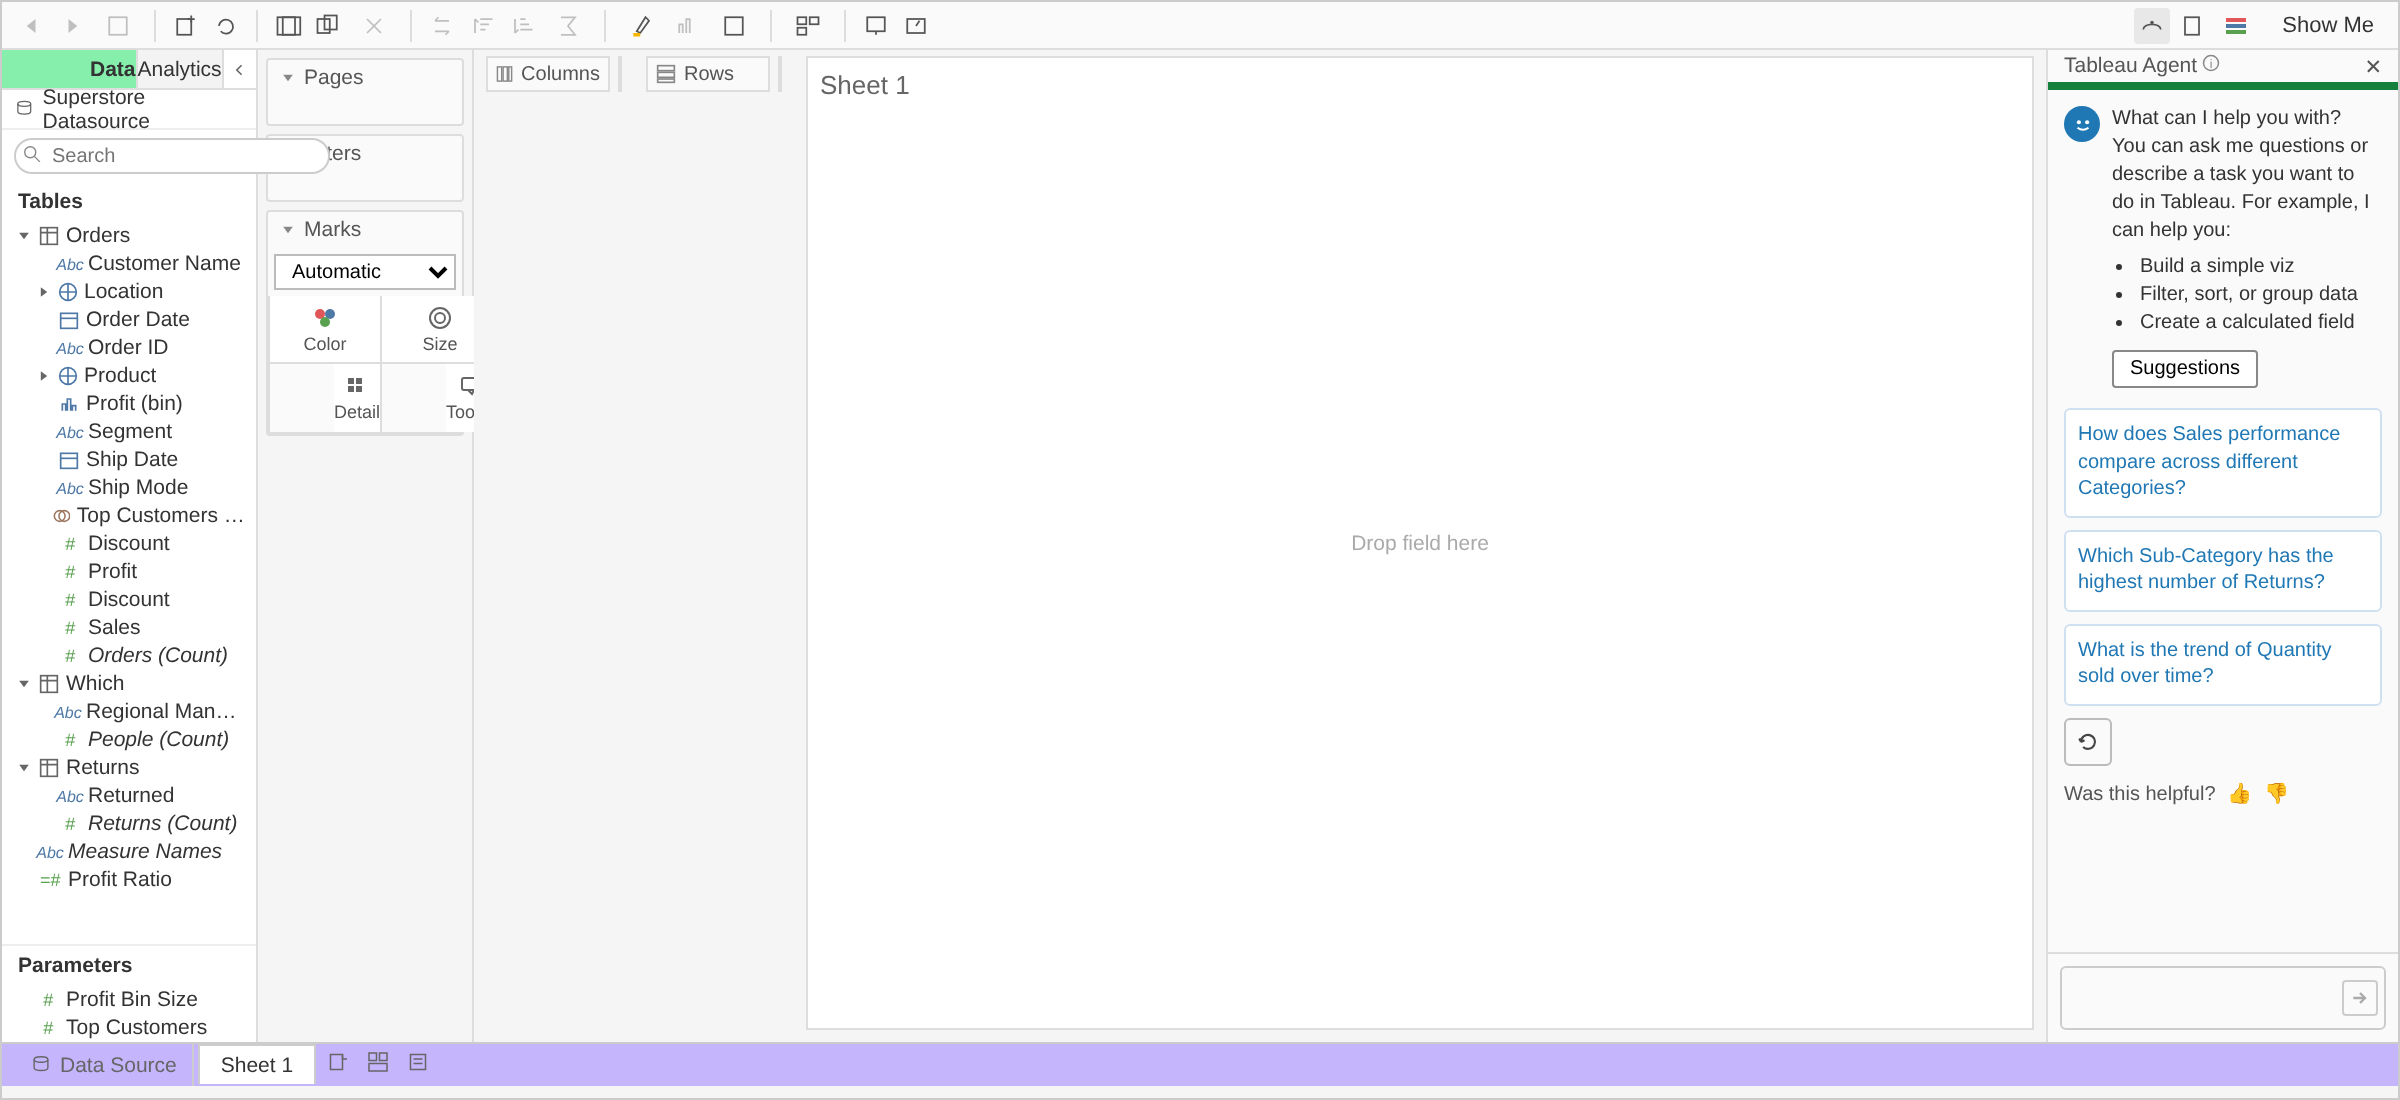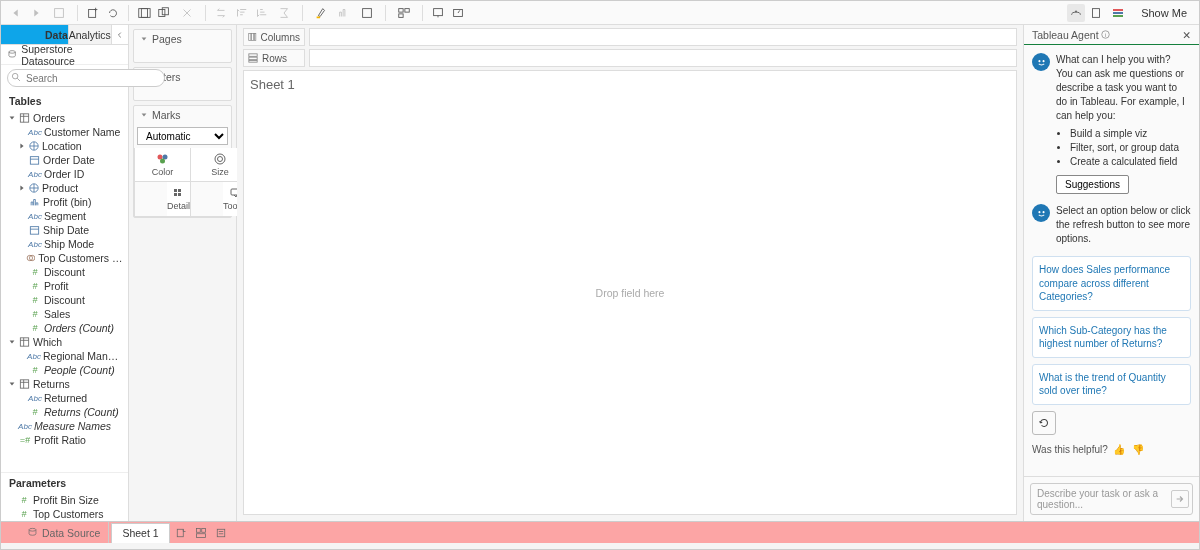--- a/index.html
+++ b/index.html
@@ -13,21 +13,21 @@
   .spacer{flex:1;}
   .showme{display:flex;align-items:center;gap:18px;padding:0 6px;cursor:pointer;}
   .showme-icon{display:flex;flex-direction:column;gap:1px;}
   .showme-icon span{width:10px;height:2px;}
   
   .main{display:flex;height:496px;}
   
   .data-panel{width:128px;background:#fff;border-right:1px solid #ddd;display:flex;flex-direction:column;}
   .dp-tabs{display:flex;height:20px;border-bottom:1px solid #ddd;}
   .dp-tab{flex:1;display:flex;align-items:center;justify-content:center;border-right:1px solid #ddd;font-size:10.5px;cursor:pointer;}
-  .dp-tab.active{background:#0ea5e9;font-weight:600;padding-left:44px;}
+  .dp-tab.active{background:#86efac;font-weight:600;padding-left:44px;}
   .dp-tab.inactive{background:#f3f3f3;}
   .dp-tabs .chev{width:18px;display:flex;align-items:center;justify-content:center;border-bottom:none;}
   .dp-source{height:20px;display:flex;align-items:center;gap:4px;padding:0 6px;border-bottom:1px solid #eee;font-size:10.5px;}
   .dp-search{display:flex;gap:4px;padding:4px 6px;align-items:center;}
   .dp-search input{flex:1;height:18px;border:1px solid #ccc;border-radius:9px;padding:0 6px 0 18px;font-size:10px;}
   .search-wrap{position:relative;flex:1;}
   .search-wrap svg{position:absolute;left:4px;top:3px;width:11px;height:11px;color:#888;}
   .filter-btn,.dd-btn{height:18px;width:18px;border:1px solid #ccc;border-radius:2px;display:flex;align-items:center;justify-content:center;cursor:pointer;}
   .tables-lbl{padding:4px 8px;font-weight:600;font-size:10.5px;}
   .tree{flex:1;overflow-y:auto;padding-bottom:4px;}
@@ -46,45 +46,45 @@
   .card-hdr{display:flex;align-items:center;gap:4px;padding:3px 6px;font-size:10.5px;color:#555;}
   .card-body{padding:3px;}
   .marks-select{width:100%;height:18px;border:1px solid #bbb;font-size:10px;padding:0 4px;background:#fff;}
   .marks-grid{display:grid;grid-template-columns:repeat(3,1fr);gap:0;border:1px solid #ddd;border-top:none;}
   .mark-cell{height:34px;border-right:1px solid #ddd;border-bottom:1px solid #ddd;display:flex;flex-direction:column;align-items:center;justify-content:center;gap:2px;cursor:pointer;background:#fff;}
   .mark-cell:nth-child(3n){border-right:none;}
   .mark-cell:nth-child(n+4){border-bottom:none;margin-left:32px;}
   .mark-cell .lbl{font-size:9px;color:#555;}
   .mark-ico{width:14px;height:12px;display:flex;align-items:center;justify-content:center;}
   
-  .worksheet{flex:1;background:#f5f5f5;display:flex;flex-direction:column;}
+  .worksheet{flex:1;background:#f5f5f5;display:flex;flex-direction:row;}
   .shelf-row{display:flex;height:18px;margin:3px 6px 0 6px;gap:4px;}
   .shelf-label{width:62px;background:#fafafa;border:1px solid #ddd;display:flex;align-items:center;gap:4px;padding:0 4px;font-size:10px;color:#555;}
   .shelf-drop{flex:1;background:#fff;border:1px solid #ddd;}
   .sheet-area{flex:1;background:#fff;border:1px solid #ddd;margin:3px 6px 6px 6px;position:relative;}
   .sheet-title{position:absolute;top:6px;left:6px;font-size:13px;color:#666;}
   .drop-hint{position:absolute;top:50%;left:50%;transform:translate(-50%,-50%);color:#aaa;font-size:10.5px;}
   
   .agent{width:176px;background:#fafafa;border-left:1px solid #ddd;display:flex;flex-direction:column;}
-  .agent-hdr{height:20px;display:flex;align-items:center;padding:0 8px;border-bottom:1px solid #15803d;font-size:10.5px;color:#555;justify-content:space-between;}
+  .agent-hdr{height:20px;display:flex;align-items:center;padding:0 8px;border-bottom:4px solid #15803d;font-size:10.5px;color:#555;justify-content:space-between;}
   .agent-body{flex:1;padding:8px;overflow-y:auto;font-size:10px;line-height:1.4;}
   .msg{display:flex;gap:6px;margin-bottom:10px;}
   .msg .avatar{width:18px;height:18px;border-radius:50%;background:#1f77b4;flex-shrink:0;display:flex;align-items:center;justify-content:center;}
   .msg .avatar svg{width:11px;height:11px;fill:#fff;}
   .msg .text{flex:1;color:#333;}
   .msg ul{margin:4px 0 6px 14px;}
   .sugg-btn{border:1px solid #888;background:#fff;padding:3px 8px;font-size:10px;border-radius:2px;cursor:pointer;}
   .q-card{border:1px solid #cfe0f0;background:#fff;border-radius:3px;padding:6px;margin-bottom:6px;color:#1f77b4;cursor:pointer;font-size:10px;line-height:1.35;}
   .refresh-btn{width:24px;height:24px;border:1px solid #bbb;border-radius:3px;display:flex;align-items:center;justify-content:center;cursor:pointer;margin-bottom:8px;}
   .helpful{display:flex;align-items:center;gap:6px;font-size:10px;color:#555;}
   .agent-input{border-top:1px solid #ddd;padding:6px;}
   .agent-input .box{border:1px solid #ccc;border-radius:3px;padding:4px 22px 4px 6px;font-size:10px;color:#999;height:32px;position:relative;}
   .agent-input .send{position:absolute;right:3px;top:6px;width:18px;height:18px;border:1px solid #ccc;border-radius:2px;display:flex;align-items:center;justify-content:center;}
   
-  .bottom{height:22px;background:#fca5a5;border-top:1px solid #ccc;display:flex;align-items:center;padding:0 18px;gap:2px;font-size:10.5px;}
+  .bottom{height:22px;background:#c4b5fd;border-top:1px solid #ccc;display:flex;align-items:flex-start;padding:0 6px;gap:2px;font-size:10.5px;}
   .bt-src{display:flex;align-items:center;gap:4px;padding:0 8px;border-right:1px solid #ccc;height:100%;color:#666;}
   .bt-tab{padding:0 10px;background:#fff;border:1px solid #ccc;border-bottom:none;height:20px;display:flex;align-items:center;}
   .bt-btn{width:18px;height:18px;display:flex;align-items:center;justify-content:center;cursor:pointer;}
   .chev-sm{width:8px;height:8px;}
   .disabled{opacity:.35;}
   .tree::-webkit-scrollbar{width:6px}
   .tree::-webkit-scrollbar-thumb{background:#ccc;border-radius:3px}
 </style>
 </head>
 <body>
@@ -584,49 +584,38 @@
           <div>What can I help you with?</div>
           <div>You can ask me questions or describe a task you want to do in Tableau. For example, I can help you:</div>
           <ul id="agent-bullets">
               <li>Build a simple viz</li>
               <li>Filter, sort, or group data</li>
               <li>Create a calculated field</li>
             </ul>
           <button class="sugg-btn">Suggestions</button>
         </div>
       </div>
-      <div class="msg">
-        <div class="avatar">
-            <svg viewBox="0 0 16 16">
-              <circle cx="5" cy="6" r="1.5"></circle>
-              <circle cx="11" cy="6" r="1.5"></circle>
-              <path d="M4 10 q4 3 8 0" fill="none" stroke="#fff" stroke-width="1.5"></path>
-            </svg>
-          </div>
-        <div class="text">Select an option below or click the refresh button to see more options.</div>
-      </div>
       <div id="agent-questions">
           <div class="q-card">How does Sales performance compare across different Categories?</div>
           <div class="q-card">Which Sub-Category has the highest number of Returns?</div>
           <div class="q-card">What is the trend of Quantity sold over time?</div>
         </div>
       <div class="refresh-btn">
           <svg width="14" height="14" viewBox="0 0 16 16">
             <path d="M4 8 a4 4 0 1 1 1.2 2.8 M4 8 l-1 -2 M4 8 l2 -1" fill="none" stroke="#444" stroke-width="1.2"></path>
           </svg>
         </div>
       <div class="helpful">
         <span>Was this helpful?</span>
         <span>👍</span>
         <span>👎</span>
       </div>
     </div>
     <div class="agent-input">
       <div class="box">
-        <span>Describe your task or ask a question...</span>
         <div class="send">
             <svg width="10" height="10" viewBox="0 0 12 12">
               <path d="M2 6 h7 M6 3 l3 3 l-3 3" fill="none" stroke="#aaa" stroke-width="1.4"></path>
             </svg>
           </div>
       </div>
     </div>
   </div>
 </div>
 

